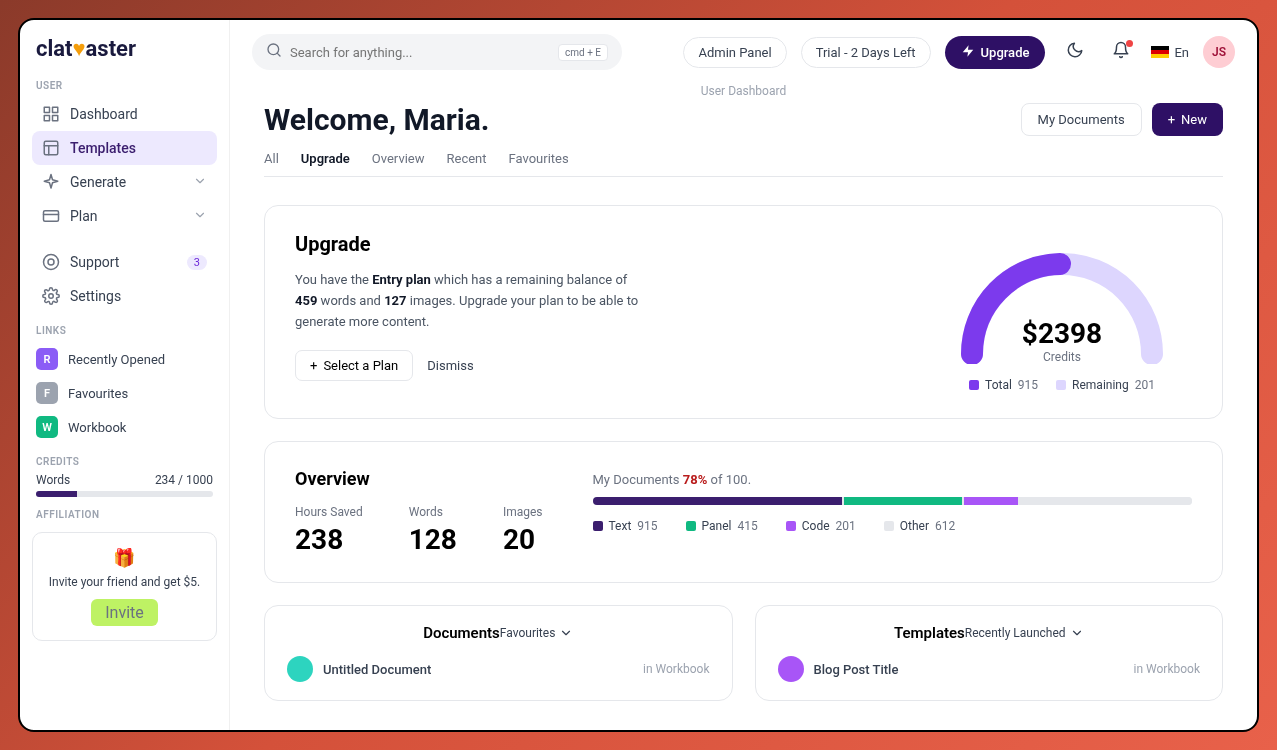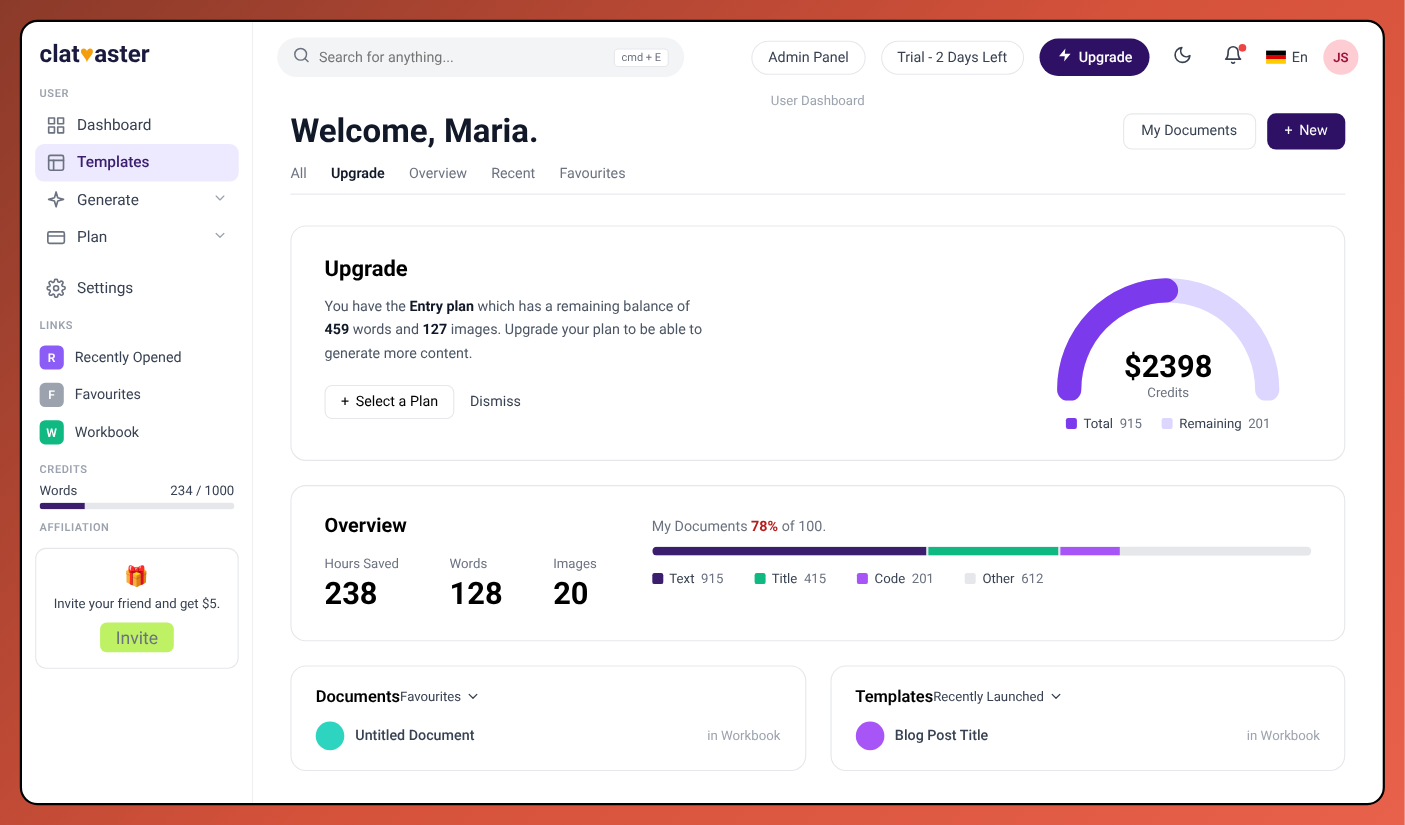--- a/index.html
+++ b/index.html
@@ -76,21 +76,21 @@
 .stat .val { font-size:28px; font-weight:700; }
 .overview-right { flex:1; padding-top:4px; }
 .doc-line { font-size:13px; color:#6b7280; margin-bottom:10px; }
 .doc-line b { color:#b91c1c; }
 .multi-bar { display:flex; height:8px; border-radius:4px; overflow:hidden; margin-bottom:14px; gap:2px; background:#e5e7eb; }
 .multi-bar div { height:100%; }
 .doc-legend { display:flex; gap:28px; font-size:12px; }
 
 .bottom-row { display:flex; gap:22px; }
 .bottom-card { flex:1; border:1px solid #e5e7eb; border-radius:14px; padding:18px 22px; }
-.bottom-head { display:flex; justify-content:flex-start; align-items:center; margin-bottom:14px; }
+.bottom-head { display:flex; justify-content:center; align-items:center; margin-bottom:14px; }
 .bottom-head h3 { font-size:15px; font-weight:600; }
 .filter { font-size:12px; color:#374151; display:flex; align-items:center; gap:4px; cursor:pointer; }
 .doc-row { display:flex; align-items:center; gap:10px; font-size:13px; }
 .doc-icon { width:26px; height:26px; border-radius:50%; }
 .doc-title { font-weight:500; color:#374151; }
 .doc-meta { margin-left:auto; font-size:12px; color:#9ca3af; }
 
 svg.ico { width:18px; height:18px; stroke:currentColor; fill:none; stroke-width:2; stroke-linecap:round; stroke-linejoin:round; }
 </style>
 </head>
@@ -142,20 +142,30 @@
             <line x1="2" y1="10" x2="22" y2="10"></line>
           </svg>
         </span>
       <span>Plan</span>
       <span class="chev"><svg class="ico" viewBox="0 0 24 24" style="width:14px;height:14px">
             <polyline points="6 9 12 15 18 9"></polyline>
           </svg></span>
     </div>
 
     <div style="height:12px"></div>
+    <div class="nav-item">
+      <span class="icon">
+          <svg class="ico" viewBox="0 0 24 24">
+            <circle cx="12" cy="12" r="10"></circle>
+            <circle cx="12" cy="12" r="4"></circle>
+          </svg>
+        </span>
+      <span>Support</span>
+      <span class="badge">3</span>
+    </div>
     <div class="nav-item">
       <span class="icon">
           <svg class="ico" viewBox="0 0 24 24">
             <circle cx="12" cy="12" r="3"></circle>
             <path d="M19.4 15a1.7 1.7 0 0 0 .3 1.8l.1.1a2 2 0 1 1-2.8 2.8l-.1-.1a1.7 1.7 0 0 0-1.8-.3 1.7 1.7 0 0 0-1 1.5V21a2 2 0 1 1-4 0v-.1a1.7 1.7 0 0 0-1-1.5 1.7 1.7 0 0 0-1.8.3l-.1.1a2 2 0 1 1-2.8-2.8l.1-.1a1.7 1.7 0 0 0 .3-1.8 1.7 1.7 0 0 0-1.5-1H3a2 2 0 1 1 0-4h.1a1.7 1.7 0 0 0 1.5-1 1.7 1.7 0 0 0-.3-1.8l-.1-.1a2 2 0 1 1 2.8-2.8l.1.1a1.7 1.7 0 0 0 1.8.3h0a1.7 1.7 0 0 0 1-1.5V3a2 2 0 1 1 4 0v.1a1.7 1.7 0 0 0 1 1.5h0a1.7 1.7 0 0 0 1.8-.3l.1-.1a2 2 0 1 1 2.8 2.8l-.1.1a1.7 1.7 0 0 0-.3 1.8v0a1.7 1.7 0 0 0 1.5 1H21a2 2 0 1 1 0 4h-.1a1.7 1.7 0 0 0-1.5 1z"></path>
           </svg>
         </span>
       <span>Settings</span>
     </div>
 
@@ -319,21 +329,21 @@
               <div style="flex:29;background:#e5e7eb"></div>
             </div>
           <div class="doc-legend" id="doc-legend">
               <div class="legend-item">
                 <span class="sq" style="background:#3b1e6e"></span>
                 <span class="lbl">Text</span>
                 <span>915</span>
               </div>
               <div class="legend-item">
                 <span class="sq" style="background:#10b981"></span>
-                <span class="lbl">Title</span>
+                <span class="lbl">Panel</span>
                 <span>415</span>
               </div>
               <div class="legend-item">
                 <span class="sq" style="background:#a855f7"></span>
                 <span class="lbl">Code</span>
                 <span>201</span>
               </div>
               <div class="legend-item">
                 <span class="sq" style="background:#e5e7eb"></span>
                 <span class="lbl">Other</span>

